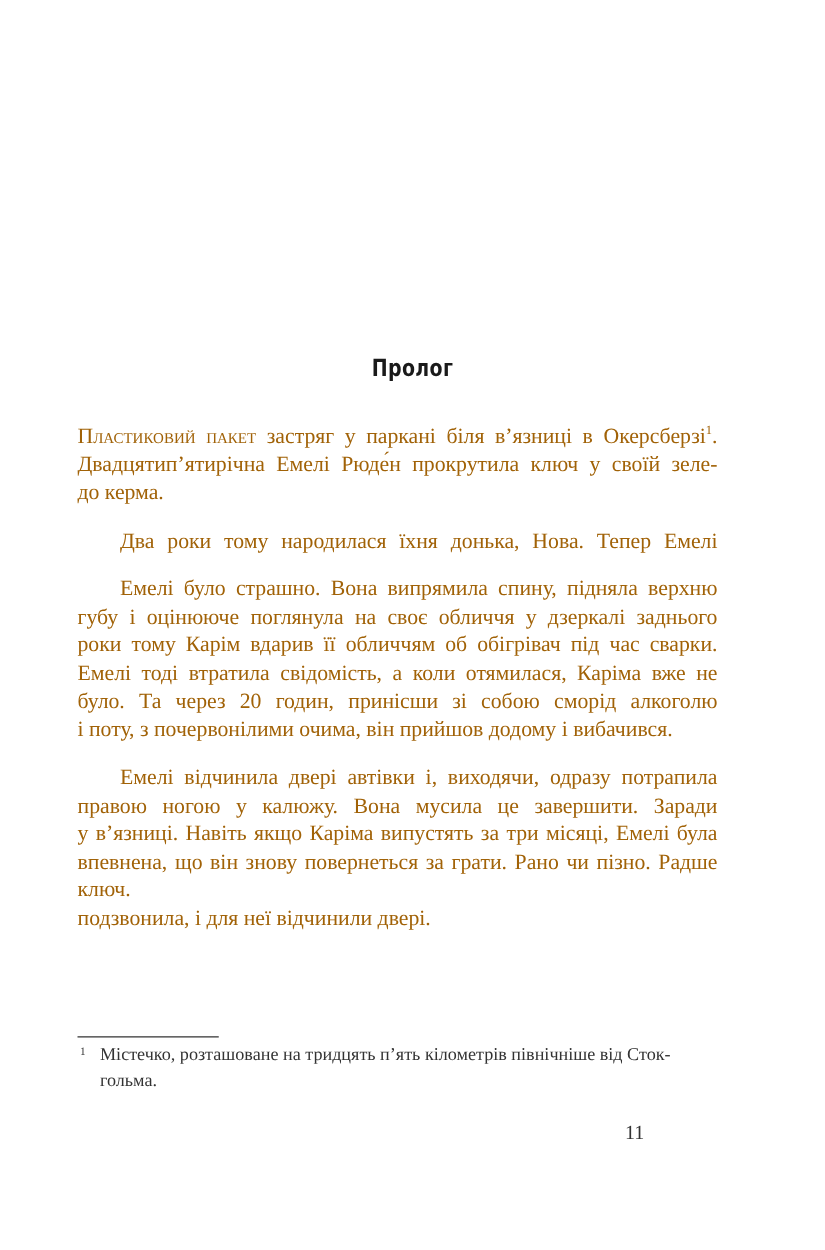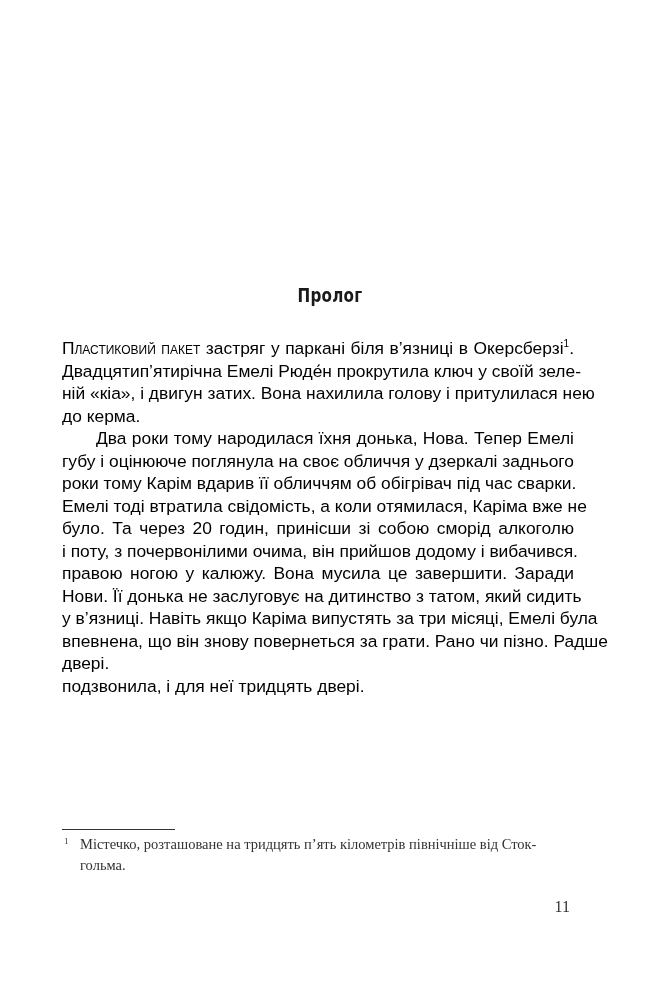--- a/index.html
+++ b/index.html
@@ -8,80 +8,80 @@
     color: #2b2b2b;
   }
   .page { position: absolute; left: 0; top: 0; width: 660px; height: 832px; }
   .heading {
     position: absolute; left: 0; right: 0; top: 284px; text-align: center;
     font-family: "DejaVu Sans", sans-serif; font-weight: bold; font-size: 19px;
     color: #1a1a1a; transform: scaleX(0.8); letter-spacing: 0.3px;
   }
   .body-text {
     position: absolute; left: 62px; width: 512px; top: 337px;
-    font-family: Liberation Sans, sans-serif; font-size: 17.4px; line-height: 22.5px;
-    color: #000000;
+    font-family: Liberation Serif, serif; font-size: 17.4px; line-height: 22.5px;
+    color: #a16207;
   }
   .line { display: block; white-space: nowrap; text-align: justify; text-align-last: justify; height: 22.5px; }
   .line.last { text-align-last: left; }
-  .line.indent { padding-left: 34px; }
+  .line.indent { padding-left: 34px; margin-top: 16px; }
   .smallcaps { font-variant: small-caps; }
   sup.fnref { font-size: 10px; vertical-align: 7px; line-height: 0; }
   .fn-rule {
     position: absolute; left: 62px; top: 829px; width: 113px; height: 1px; background: #333;
   }
   .footnote {
     position: absolute; left: 62px; width: 512px; top: 834px;
     font-family: "Liberation Serif", serif; font-size: 14.5px; line-height: 21px; color: #333;
   }
   .fn-num { position: absolute; left: 2px; top: -3px; font-size: 9px; }
   .fn-body { margin-left: 18px; }
   .fn-line { display: block; white-space: nowrap; }
   .page-number {
-    position: absolute; left: 500px; width: 70px; top: 898px; text-align: right;
+    position: absolute; left: 500px; width: 70px; top: 898px; text-align: left;
     font-family: "Liberation Serif", serif; font-size: 16px; color: #333;
   }
 </style>
 </head>
 <body>
 
 <div class="page">
   <div class="heading">Пролог</div>
 
   <div class="body-text">
 
     <div>
       <span class="line"><span class="smallcaps">Пластиковий пакет</span><span> застряг у паркані біля в’язниці в Окерсберзі</span><sup class="fnref">1</sup><span>.</span></span>
       <span class="line">Двадцятип’ятирічна Емелі Рюде́н прокрутила ключ у своїй зеле-</span>
-      <span class="line">ній «кіа», і двигун затих. Вона нахилила голову і притулилася нею</span>
       <span class="line last">до керма.</span>
     </div>
 
     <div>
       <span class="line indent">Два роки тому народилася їхня донька, Нова. Тепер Емелі</span>
     </div>
 
     <div>
+      <span class="line indent">Емелі було страшно. Вона випрямила спину, підняла верхню</span>
       <span class="line">губу і оцінююче поглянула на своє обличчя у дзеркалі заднього</span>
       <span class="line">роки тому Карім вдарив її обличчям об обігрівач під час сварки.</span>
       <span class="line">Емелі тоді втратила свідомість, а коли отямилася, Каріма вже не</span>
       <span class="line">було. Та через 20 годин, принісши зі собою сморід алкоголю</span>
       <span class="line last">і поту, з почервонілими очима, він прийшов додому і вибачився.</span>
     </div>
 
     <div>
+      <span class="line indent">Емелі відчинила двері автівки і, виходячи, одразу потрапила</span>
       <span class="line">правою ногою у калюжу. Вона мусила це завершити. Заради</span>
-      <span class="line">Нови. Її донька не заслуговує на дитинство з татом, який сидить</span>
       <span class="line">у в’язниці. Навіть якщо Каріма випустять за три місяці, Емелі була</span>
       <span class="line">впевнена, що він знову повернеться за грати. Рано чи пізно. Радше</span>
-      <span class="line last">двері.</span>
+      <span class="line last">ключ.</span>
     </div>
 
     <div>
-      <span class="line last">подзвонила, і для неї тридцять двері.</span>
+      <span class="line last">подзвонила, і для неї відчинили двері.</span>
     </div>
   </div>
 
   <div class="fn-rule"></div>
 
   <div class="footnote">
     <span class="fn-num">1</span>
     <div class="fn-body">
       <span class="fn-line">Містечко, розташоване на тридцять п’ять кілометрів північніше від Сток-</span>
       <span class="fn-line">гольма.</span>

